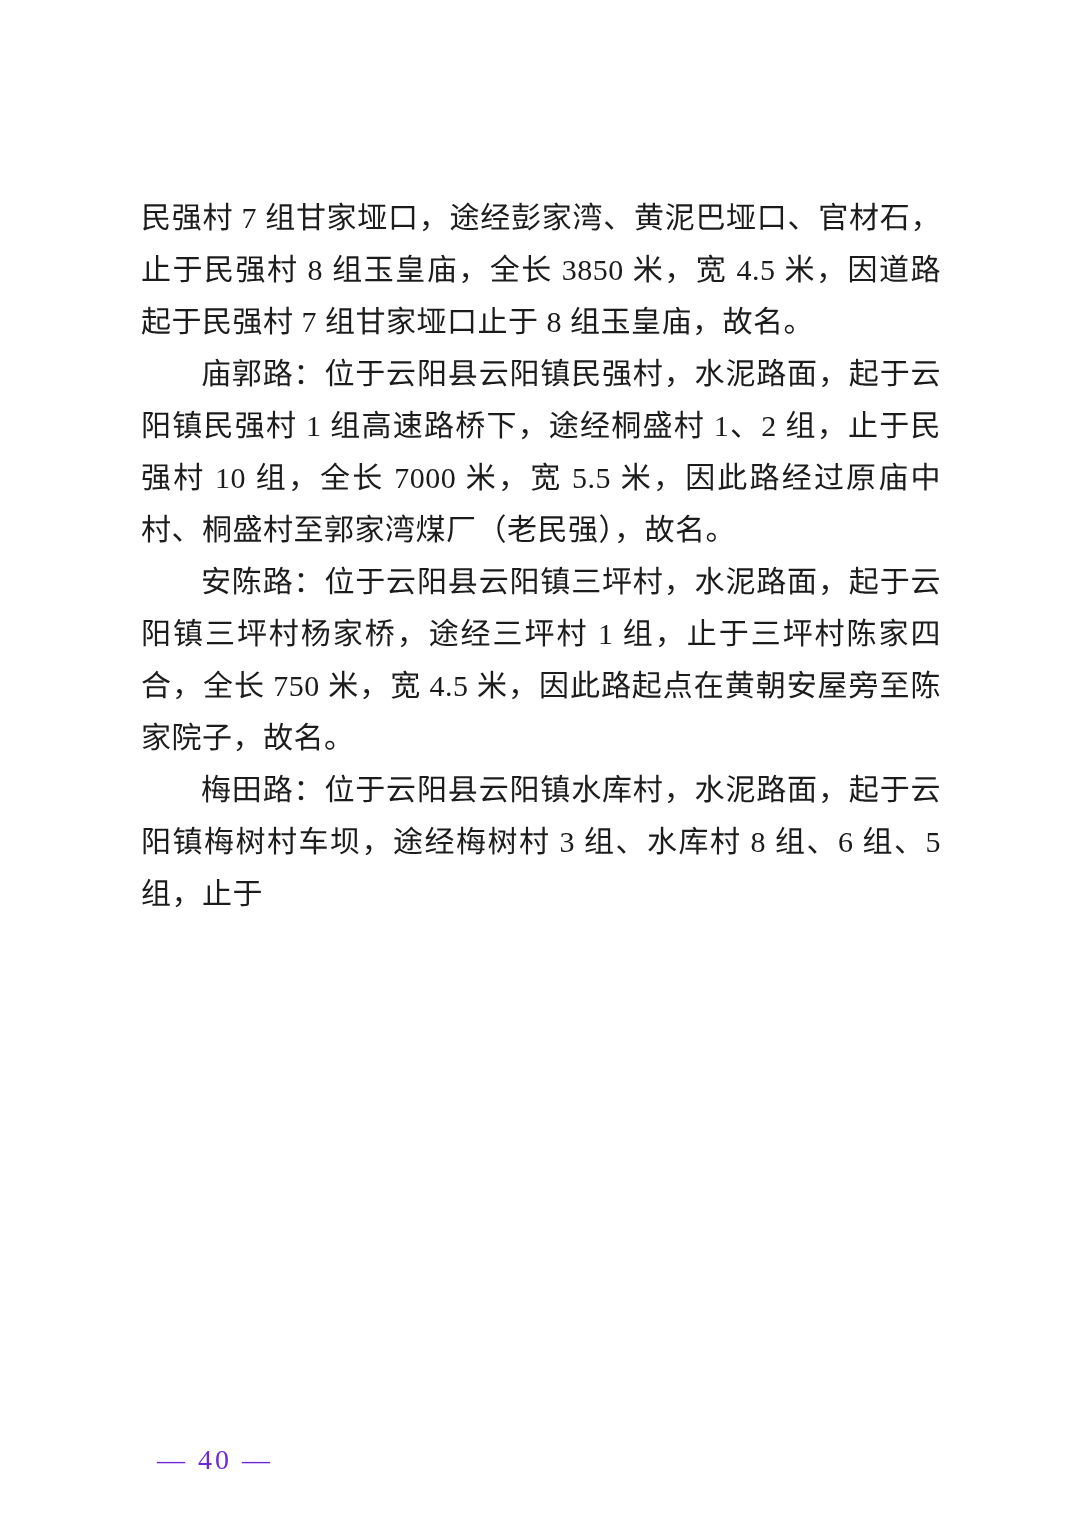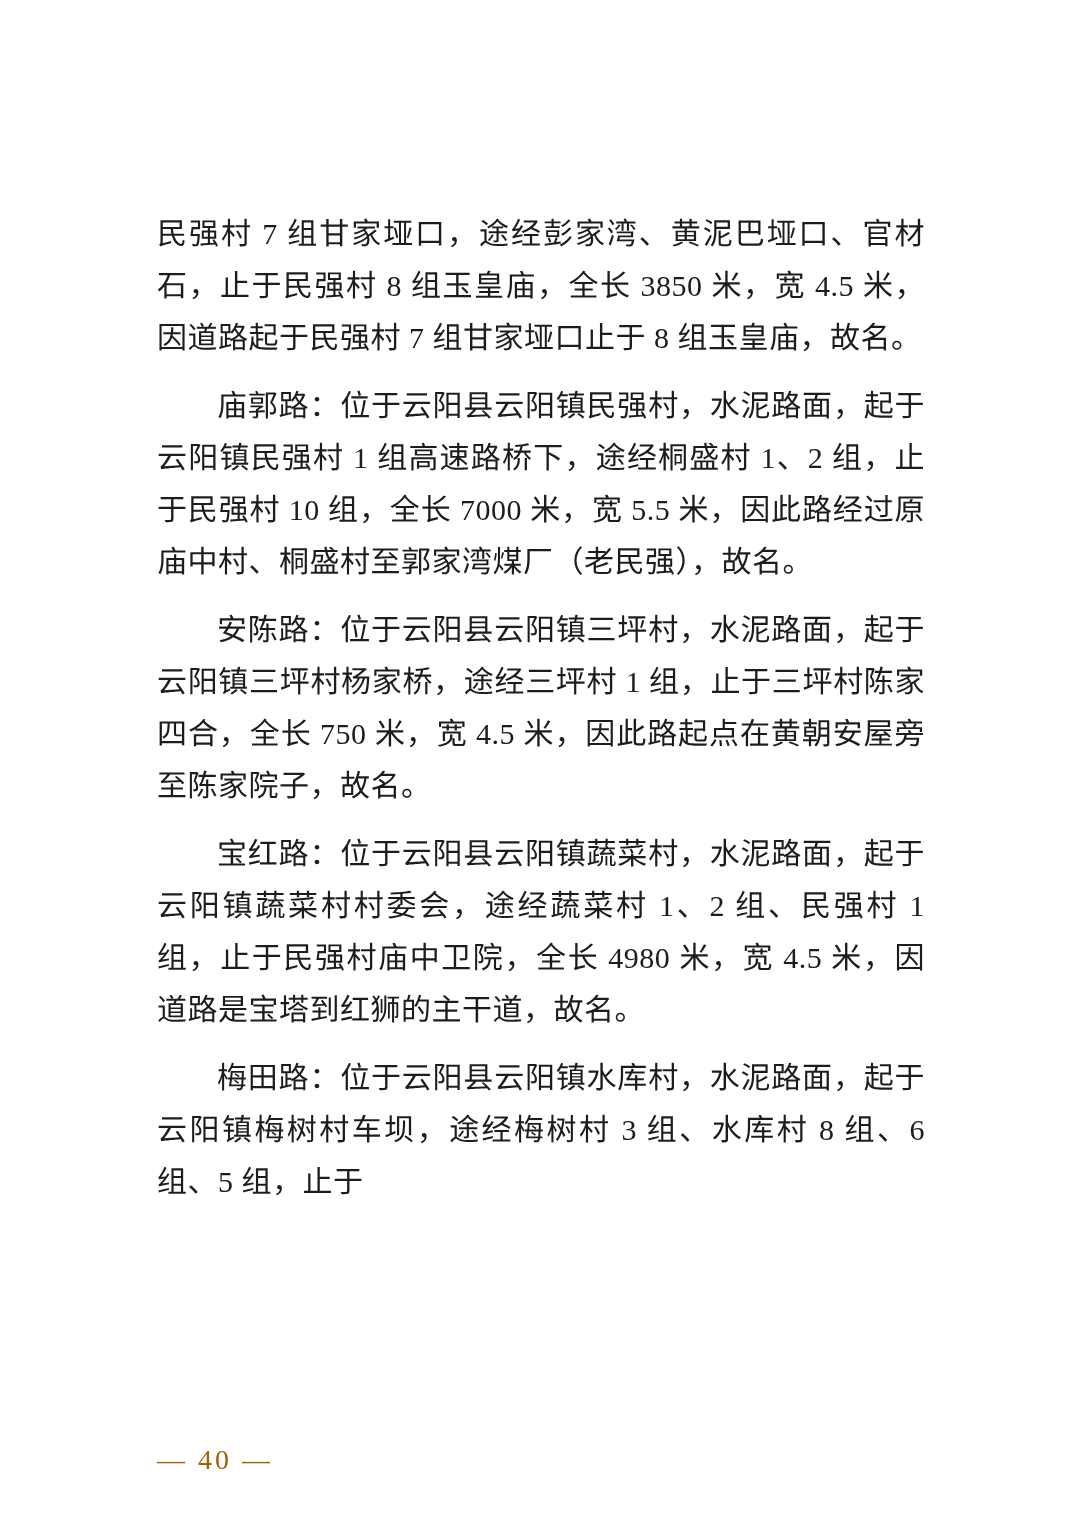--- a/index.html
+++ b/index.html
@@ -21,43 +21,42 @@
     left: 141px;
     top: 192px;
     width: 800px;
     font-size: 30px;
     line-height: 52px;
     text-align: justify;
     text-justify: inter-ideograph;
     letter-spacing: 0.5px;
   }
   .para {
-    margin: 16px;
+    margin: 0;
     padding: 0;
     text-indent: 2em;
   }
   .para.continuation {
     text-indent: 0;
   }
   .footer {
     position: absolute;
     left: 157px;
     top: 1443px;
     font-size: 28px;
     line-height: 34px;
-    color: #a16207;
+    color: #6d28d9;
     letter-spacing: 3px;
     font-family: "Liberation Serif", "DejaVu Serif", serif;
   }
 </style>
 </head>
 <body>
 
 <div class="page">
   <div class="text-block">
     <p class="para continuation">民强村 7 组甘家垭口，途经彭家湾、黄泥巴垭口、官材石，止于民强村 8 组玉皇庙，全长 3850 米，宽 4.5 米，因道路起于民强村 7 组甘家垭口止于 8 组玉皇庙，故名。</p>
     <p class="para">庙郭路：位于云阳县云阳镇民强村，水泥路面，起于云阳镇民强村 1 组高速路桥下，途经桐盛村 1、2 组，止于民强村 10 组，全长 7000 米，宽 5.5 米，因此路经过原庙中村、桐盛村至郭家湾煤厂（老民强），故名。</p>
     <p class="para">安陈路：位于云阳县云阳镇三坪村，水泥路面，起于云阳镇三坪村杨家桥，途经三坪村 1 组，止于三坪村陈家四合，全长 750 米，宽 4.5 米，因此路起点在黄朝安屋旁至陈家院子，故名。</p>
-    <p class="para">宝红路：位于云阳县云阳镇蔬菜村，水泥路面，起于云阳镇蔬菜村村委会，途经蔬菜村 1、2 组、民强村 1 组，止于民强村庙中卫院，全长 4980 米，宽 4.5 米，因道路是宝塔到红狮的主干道，故名。</p>
     <p class="para">梅田路：位于云阳县云阳镇水库村，水泥路面，起于云阳镇梅树村车坝，途经梅树村 3 组、水库村 8 组、6 组、5 组，止于</p>
   </div>
   <div class="footer">— 40 —</div>
 </div>
 
 </body></html>

